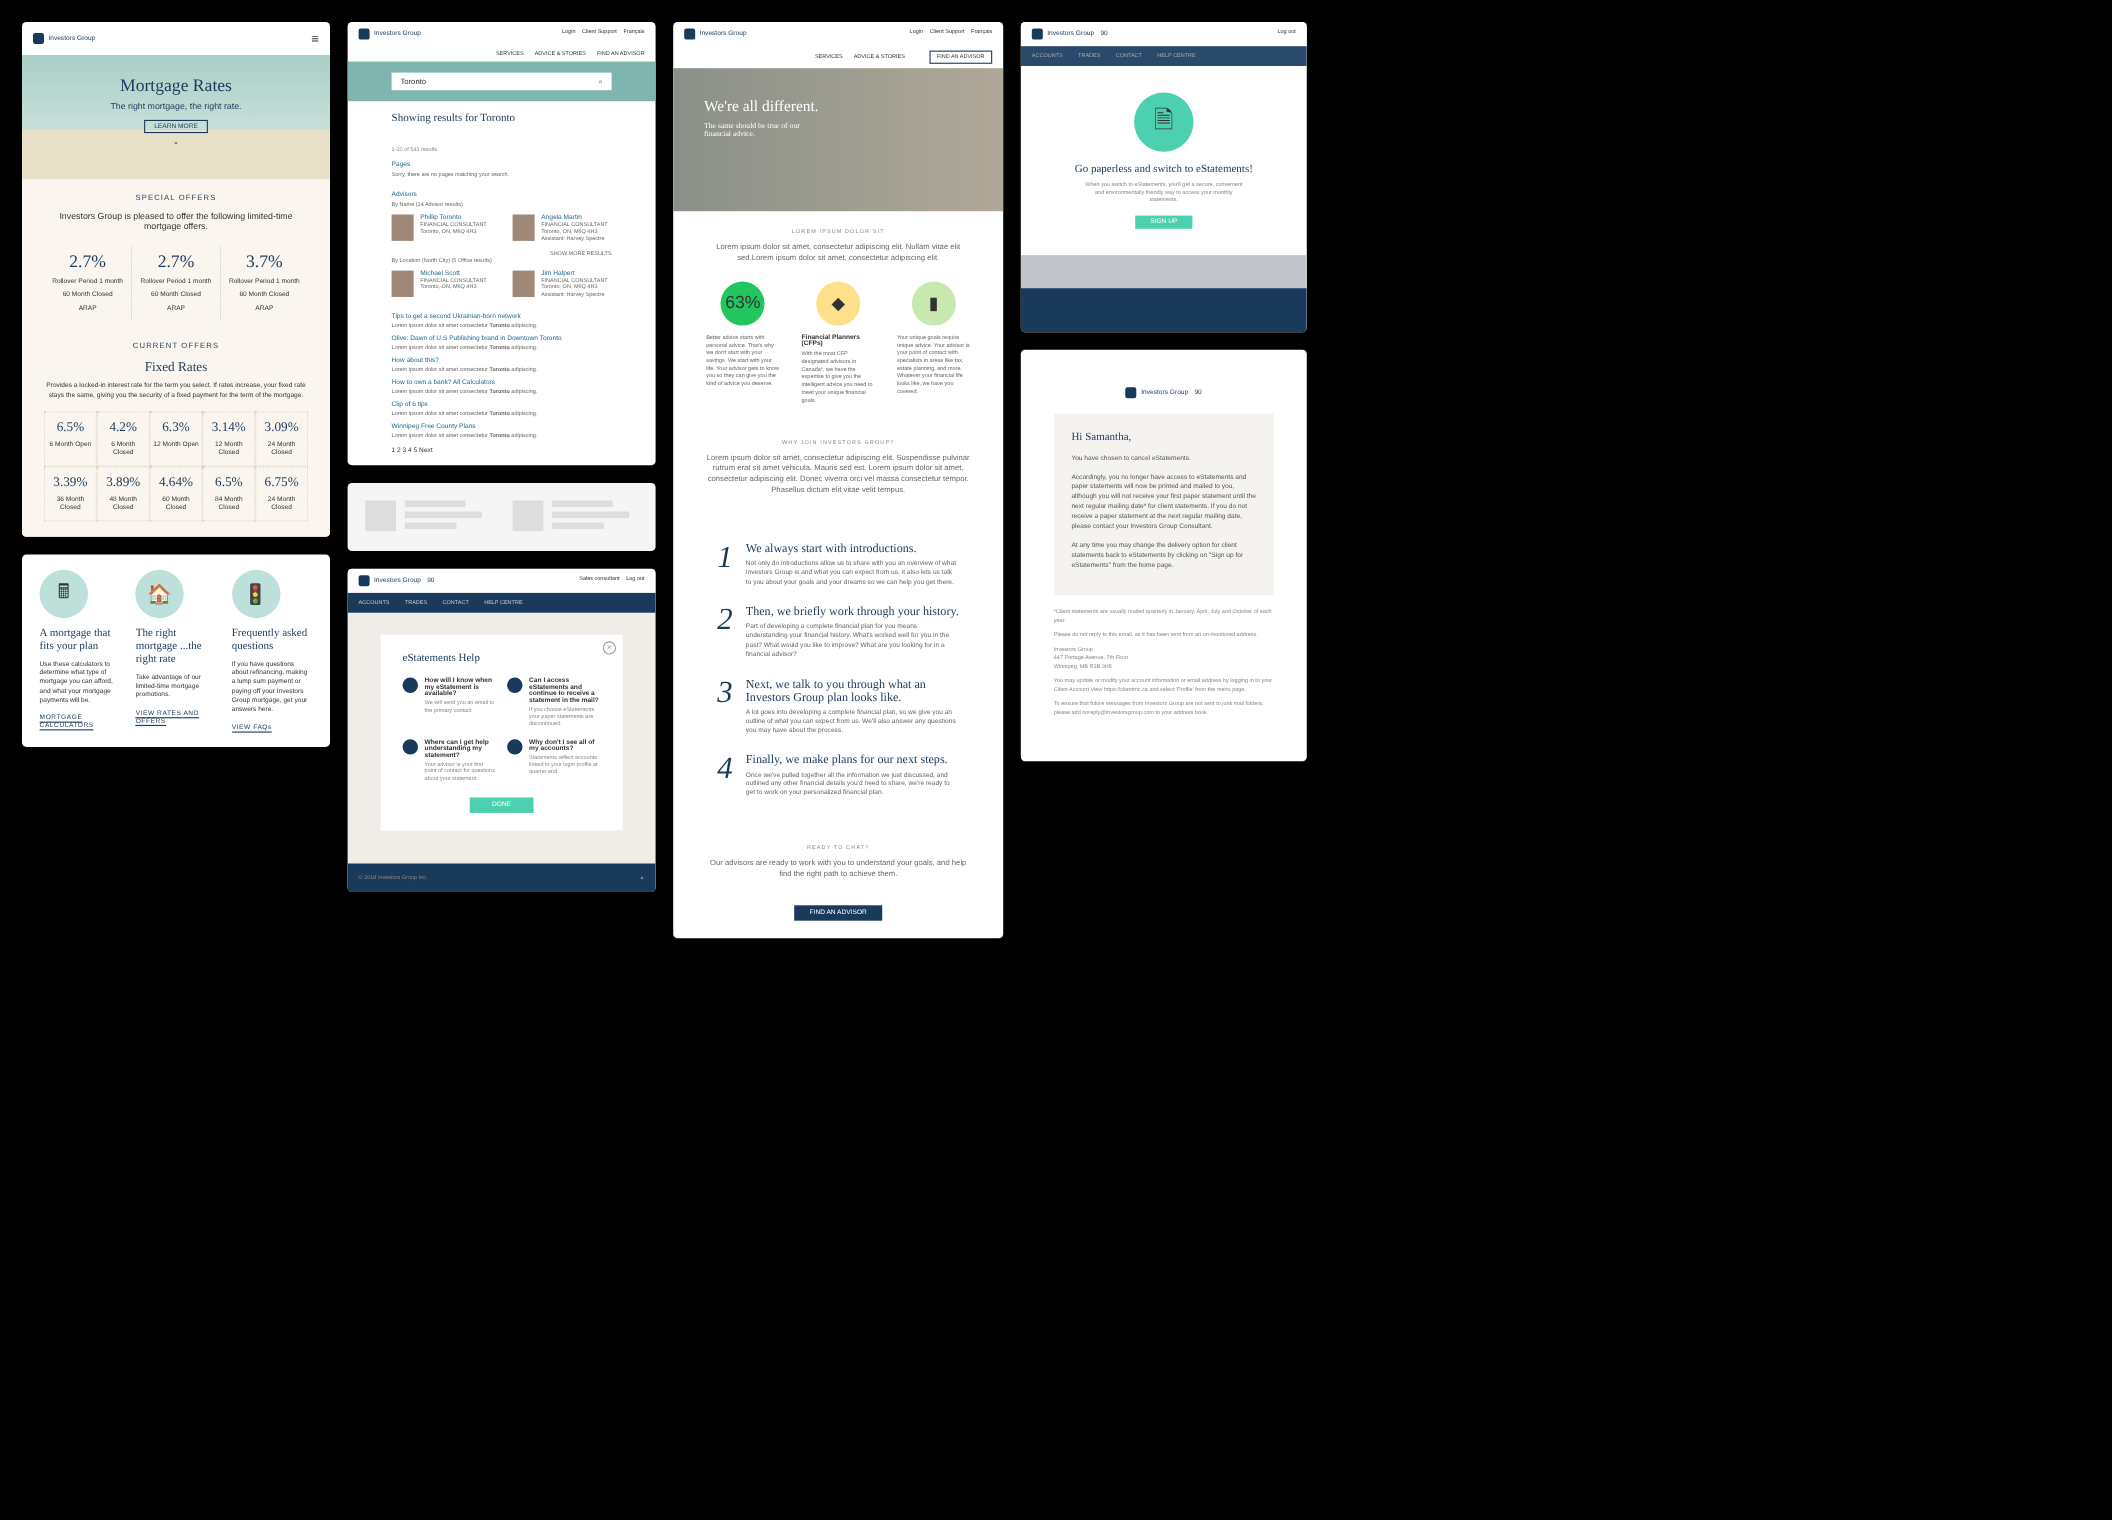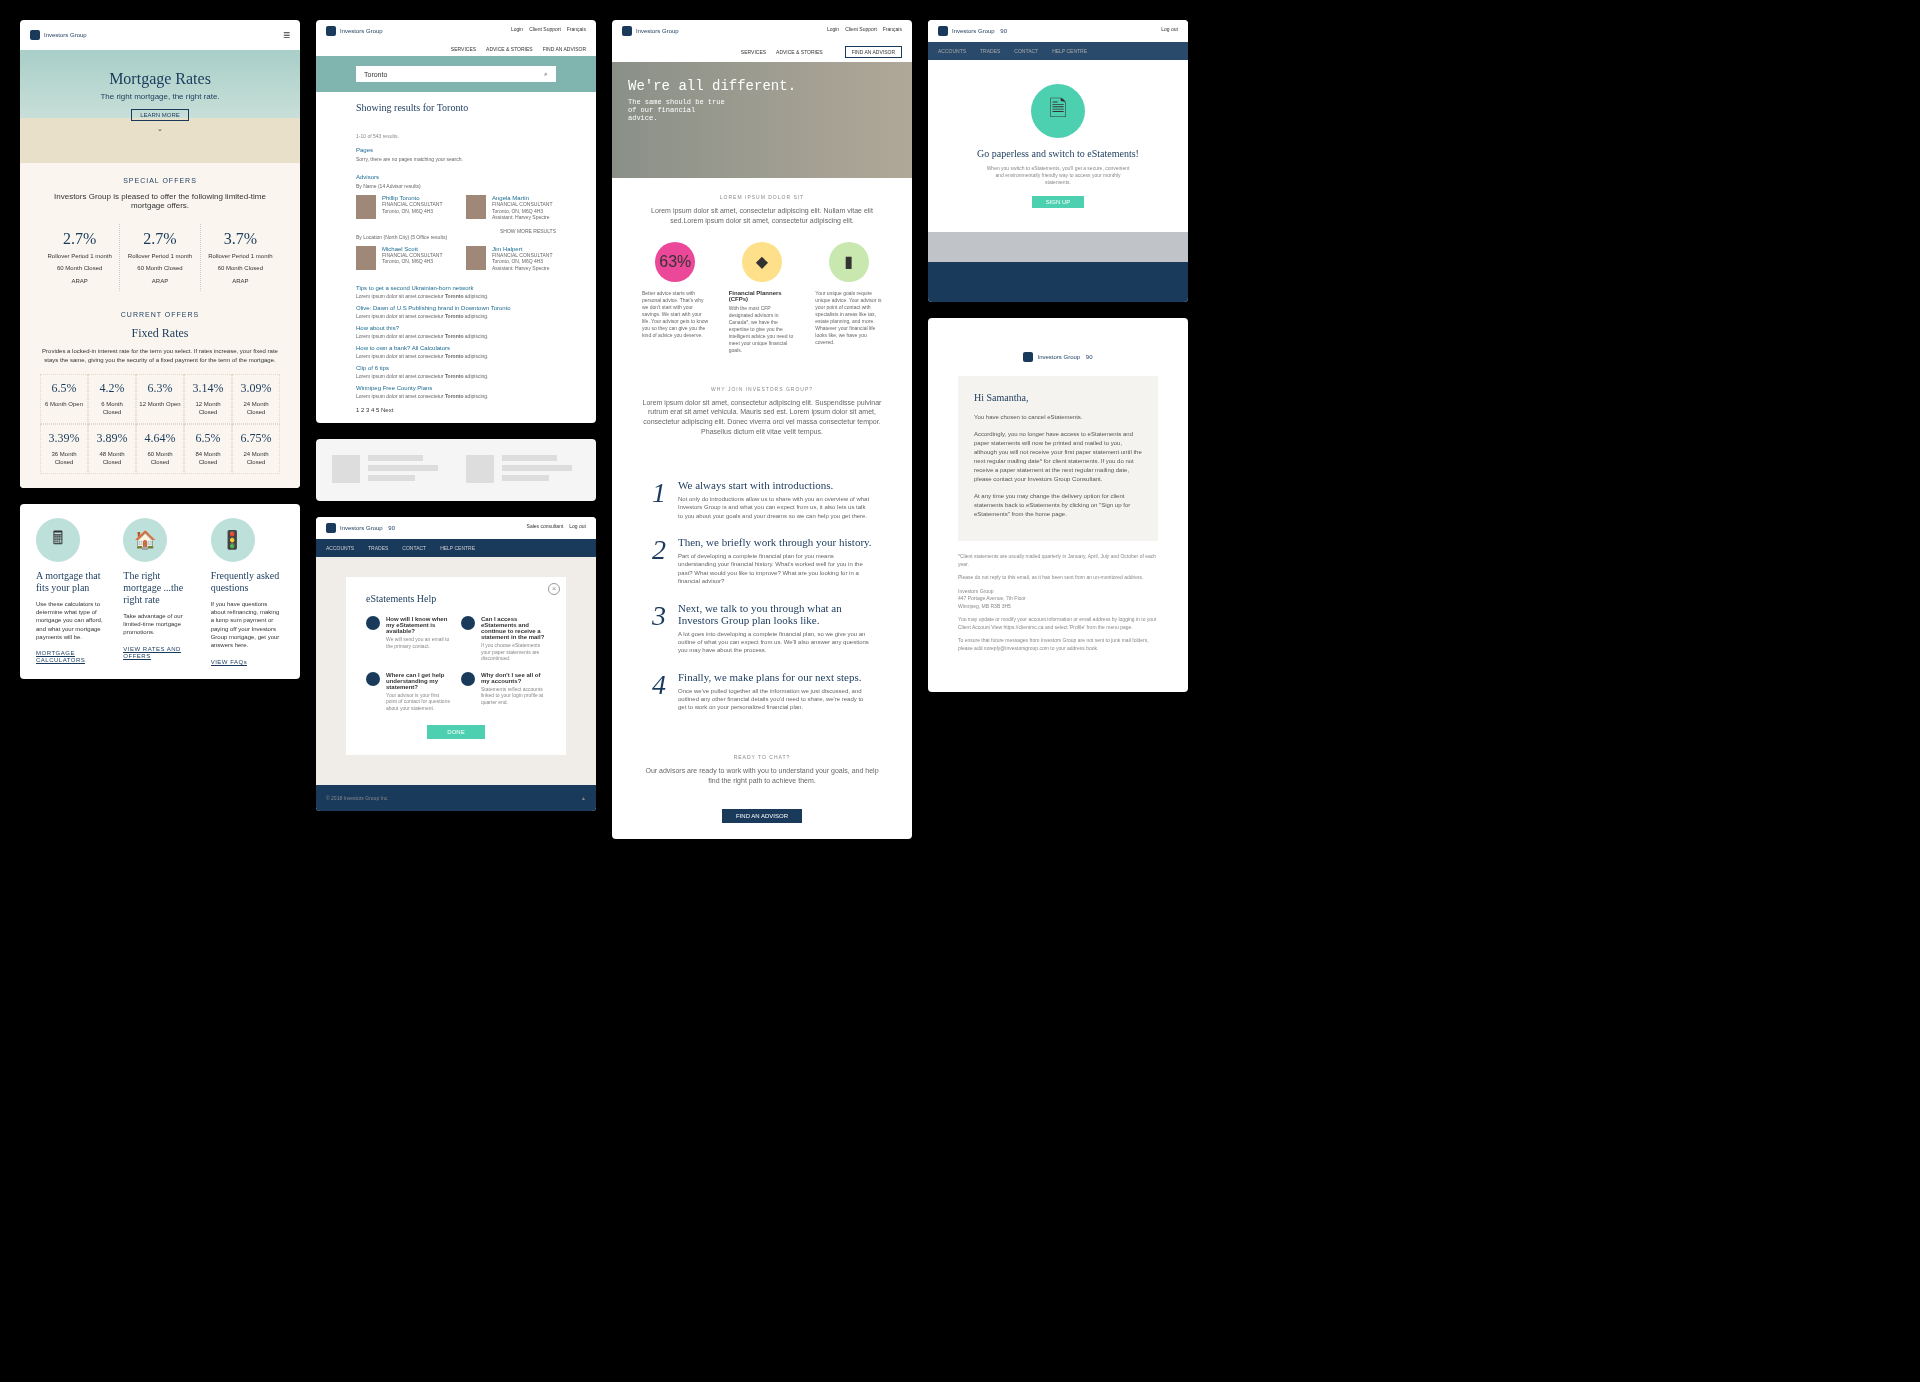--- a/index.html
+++ b/index.html
@@ -72,21 +72,21 @@
 .e-q{display:flex;gap:6px}
 .e-bullet{width:14px;height:14px;background:#1a3a5c;border-radius:50%;flex-shrink:0}
 .e-qt{font-size:6px;font-weight:bold;margin-bottom:2px}
 .e-qd{font-size:5px;color:#888;line-height:1.3}
 .e-btn{background:#4dd0b0;color:#fff;padding:4px 20px;font-size:6px;margin:14px auto 0;display:block;width:fit-content}
 .e-foot{background:#1a3a5c;color:#888;padding:10px;font-size:5px;display:flex;justify-content:space-between}
 
 .f-top{display:flex;justify-content:space-between;padding:6px 10px;font-size:5px}
 .f-nav{display:flex;gap:12px;font-size:5px;padding:4px 10px;justify-content:flex-end;align-items:center}
 .f-cta{border:1px solid #1a3a5c;padding:2px 6px}
-.f-hero{height:116px;background:linear-gradient(90deg,#8a9088,#b0a898);padding:16px;color:#fff;font-family:Liberation Mono, monospace}
+.f-hero{height:130px;background:linear-gradient(90deg,#8a9088,#b0a898);padding:28px;color:#fff;font-family:Liberation Serif, serif}
 .f-hero h1{font-size:14px;font-weight:400}
 .f-hero p{font-size:7px;margin-top:4px;max-width:100px}
 .f-sec{padding:16px 30px;text-align:center}
 .f-st{font-size:5px;letter-spacing:1px;color:#888;margin-bottom:6px}
 .f-sd{font-size:7px;color:#666;line-height:1.4;max-width:240px;margin:0 auto 16px}
 .f-icons{display:flex;gap:20px;text-align:left}
 .f-icol{flex:1}
 .f-icir{width:40px;height:40px;border-radius:50%;margin:0 auto 8px;display:flex;align-items:center;justify-content:center;font-size:16px}
 .f-itxt{font-size:5px;color:#666;line-height:1.4}
 .f-steps{padding:10px 40px}
@@ -391,21 +391,21 @@
  </div>
  <div class="f-hero">
   <h1>We're all different.</h1>
   <p>The same should be true of our financial advice.</p>
  </div>
  <div class="f-sec">
   <div class="f-st">LOREM IPSUM DOLOR SIT</div>
   <div class="f-sd">Lorem ipsum dolor sit amet, consectetur adipiscing elit. Nullam vitae elit sed.Lorem ipsum dolor sit amet, consectetur adipiscing elit.</div>
   <div class="f-icons" id="f-icons">
             <div class="f-icol">
-              <div class="f-icir" style="background:#ec4899">63%</div>
+              <div class="f-icir" style="background:#22c55e">63%</div>
               <div class="f-itxt">Better advice starts with personal advice. That's why we don't start with your savings. We start with your life. Your advisor gets to know you so they can give you the kind of advice you deserve.</div>
             </div>
             <div class="f-icol">
               <div class="f-icir" style="background:#ffe08a">◆</div>
               <div style="font-size:6px;font-weight:bold;margin-bottom:3px">Financial Planners (CFPs)</div>
               <div class="f-itxt">With the most CFP designated advisors in Canada*, we have the expertise to give you the intelligent advice you need to meet your unique financial goals.</div>
             </div>
             <div class="f-icol">
               <div class="f-icir" style="background:#c8e8b0">▮</div>
               <div class="f-itxt">Your unique goals require unique advice. Your advisor is your point of contact with specialists in areas like tax, estate planning, and more. Whatever your financial life looks like, we have you covered.</div>

